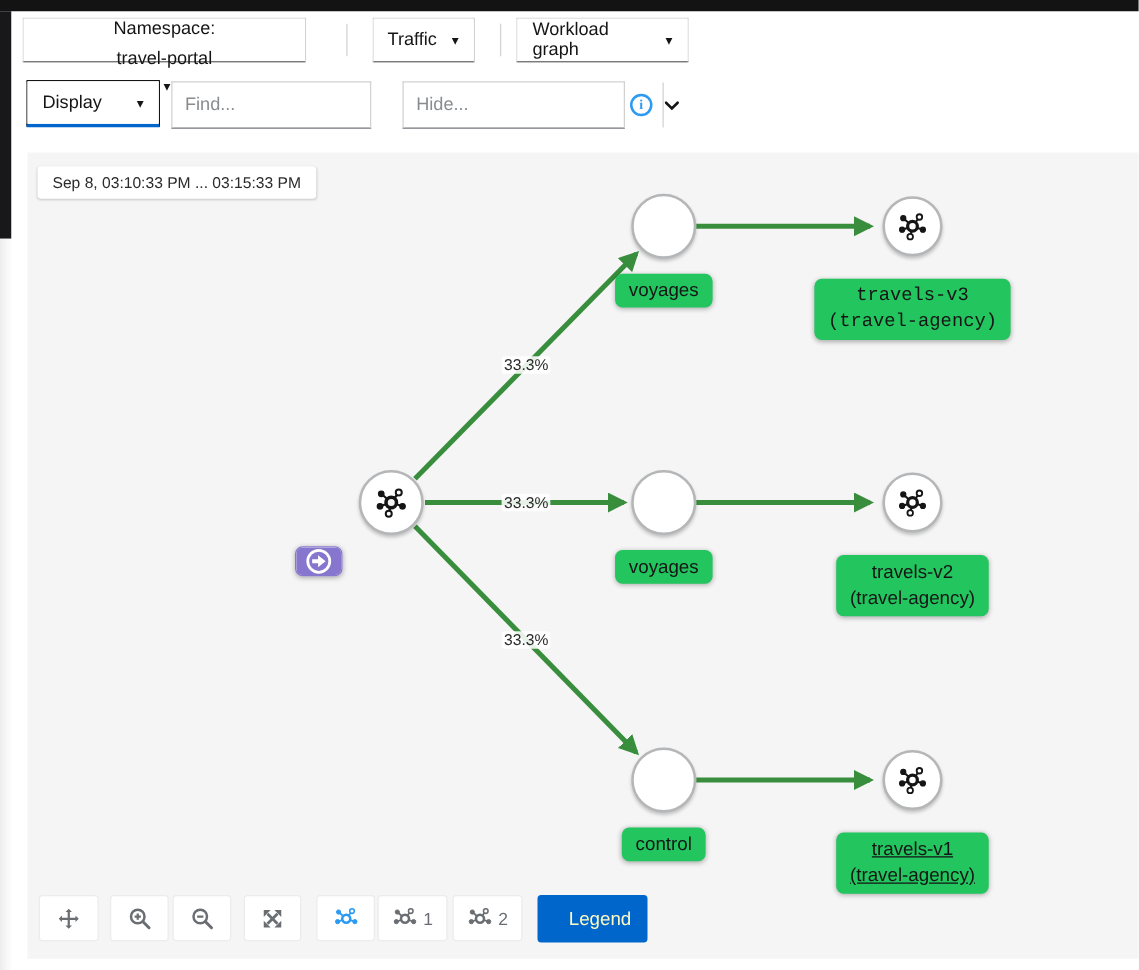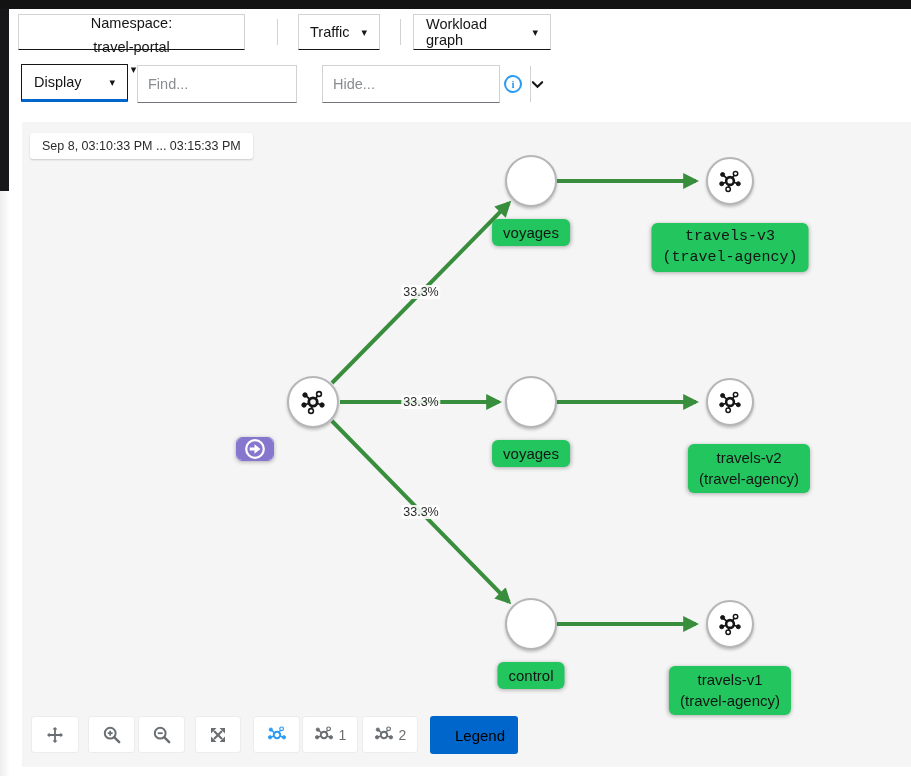--- a/index.html
+++ b/index.html
@@ -61,21 +61,21 @@
                    color:#151515; text-align:center; white-space:nowrap; }
 
   .edge-label { position:absolute; transform:translate(-50%,-50%); background:rgba(255,255,255,.88);
                 padding:0 2px; border-radius:2px; font-size:12.5px; color:#2b2b2b; }
 
   
   .gbtn { position:absolute; top:594px; height:37px; background:#fff; border:1px solid #ececec;
           border-radius:3px; display:flex; align-items:center; justify-content:center; gap:5px;
           color:#6a6e73; cursor:pointer; font-size:14px; }
   .legend-btn { position:absolute; top:594px; left:408px; width:88px; height:38px; background:#0066cc;
-                color:#000000; border:none; border-radius:3px; font-size:15px; cursor:pointer;
+                color:#fef9c3; border:none; border-radius:3px; font-size:15px; cursor:pointer;
                 font-family:"Liberation Sans", sans-serif;padding-left:12px; }
 </style>
 </head>
 <body>
 
 <div class="topbar"></div>
 <div class="left-strip"></div>
 <div class="left-gutter"></div>
 
 <div class="toggle" style="left:18px; top:14px; width:227px;flex-direction:column;">
@@ -228,25 +228,25 @@
   </div>
 
   <div class="nlabel" style="left:509px; top:97px;">voyages</div>
   <div class="nlabel" style="left:509px; top:318px;">voyages</div>
   <div class="nlabel" style="left:509px; top:540px;">control</div>
 
   <div class="nlabel" style="left:708px; top:101px;font-family:Liberation Mono, monospace;">
     <div>travels-v3</div>
     <div>(travel-agency)</div>
   </div>
-  <div class="nlabel" style="left:708px; top:322px;margin-left:19px;">
+  <div class="nlabel" style="left:708px; top:322px;">
     <div>travels-v2</div>
     <div>(travel-agency)</div>
   </div>
-  <div class="nlabel" style="left:708px; top:544px;">
+  <div class="nlabel" style="left:708px; top:544px;text-decoration:underline;">
     <div>travels-v1</div>
     <div>(travel-agency)</div>
   </div>
 
   <div class="gbtn" style="left:9px; width:48px;">
     <svg width="18" height="18" viewBox="0 0 18 18">
       <path d="M9 1 L11.6 3.6 H9.9 V8.1 H14.4 V6.4 L17 9 L14.4 11.6 V9.9 H9.9 V14.4 H11.6 L9 17 L6.4 14.4 H8.1 V9.9 H3.6 V11.6 L1 9 L3.6 6.4 V8.1 H8.1 V3.6 H6.4 Z" fill="#6a6e73"></path>
     </svg>
   </div>
   <div class="gbtn" style="left:66px; width:47px;">

